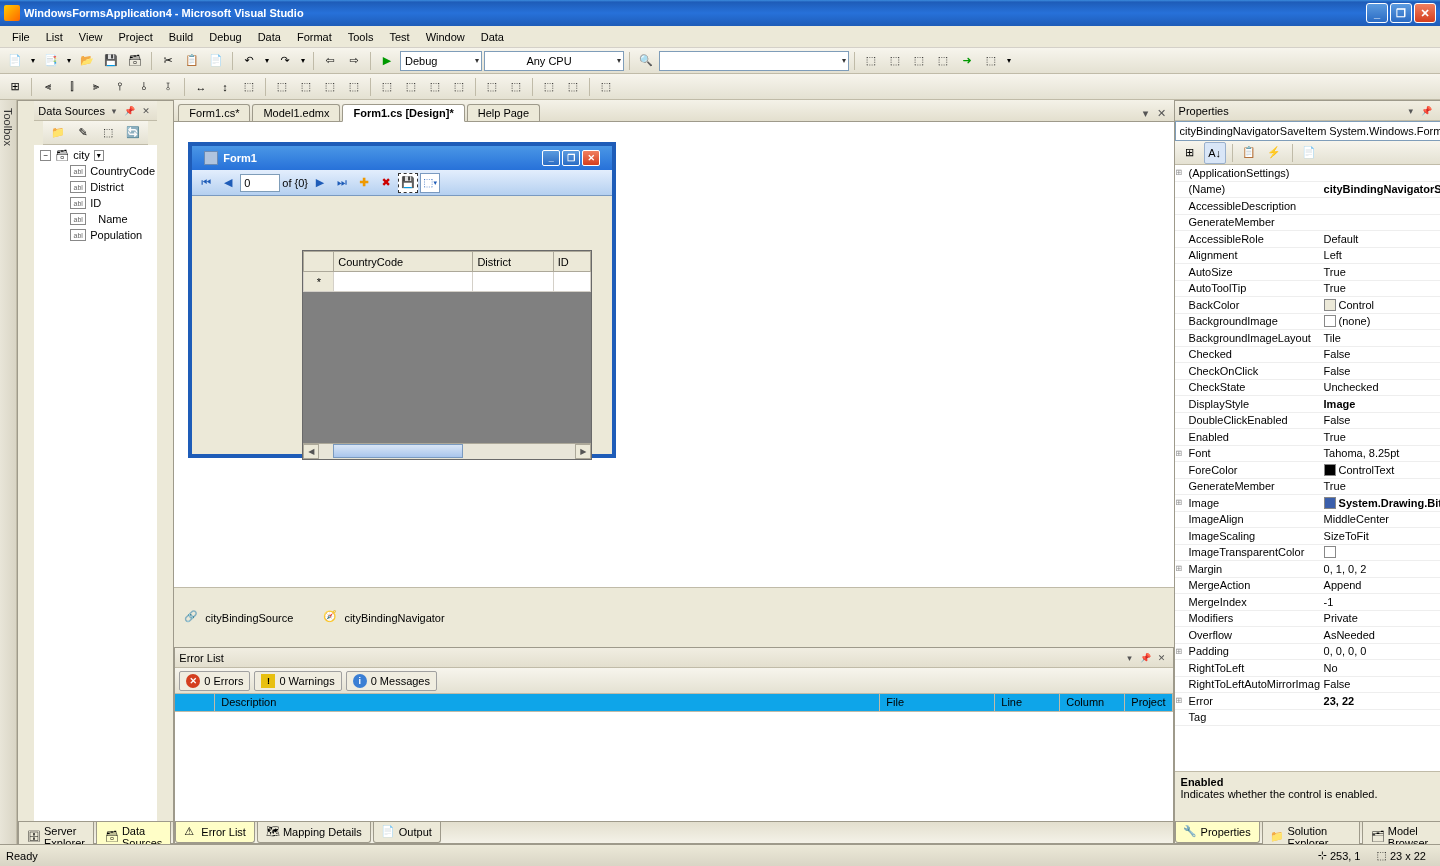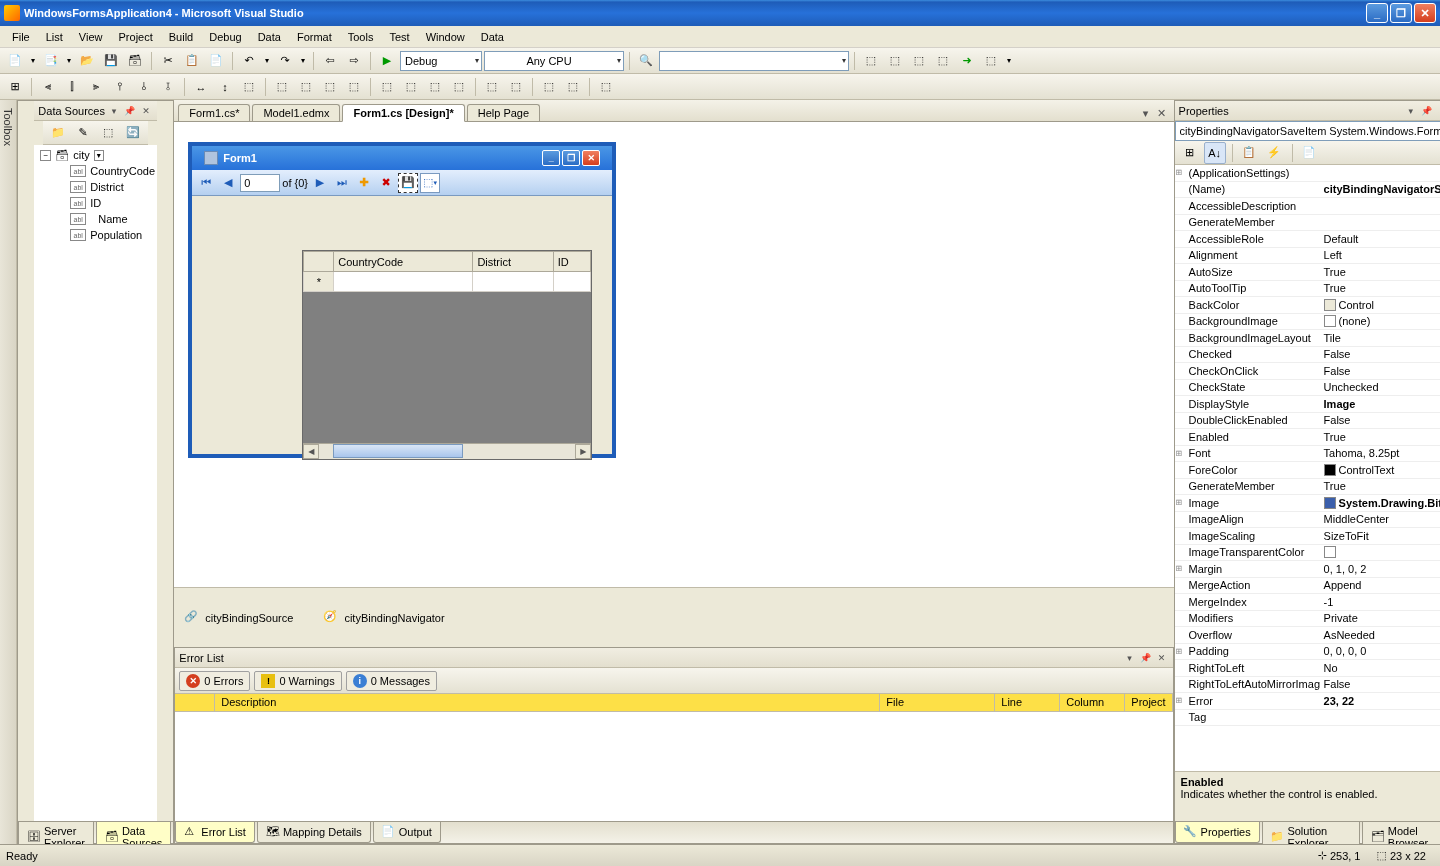--- a/index.html
+++ b/index.html
@@ -65,21 +65,21 @@
 .tray .comp { display: flex; align-items: center; gap: 5px; }
 .tray .cicon { width: 16px; height: 16px; }
 .bottomtabs { background: linear-gradient(to top,#f4f2e8,#e3dfce); height: 22px; display: flex; align-items: flex-start; border-top: 1px solid #9e9a8b; }
 .bottomtabs .btab { padding: 3px 8px; border: 1px solid #9e9a8b; border-top: none; background: #ece9d8; margin-right: 2px; border-radius: 0 0 3px 3px; display: flex; align-items: center; gap: 3px; }
 .bottomtabs .btab.active { background: #fffec7; }
 .bottomtabs .btab .bicon { width: 14px; height: 14px; }
 .errorlist { display: flex; flex-direction: column; justify-content: space-between; }
 .errbar { background: linear-gradient(to bottom,#f7f5ed,#e4e1d2); height: 26px; display: flex; align-items: center; padding: 0 4px; gap: 4px; border-bottom: 1px solid #c0bba8; }
 .errbtn { padding: 2px 6px; border: 1px solid #a0a0a0; background: #f0ede0; display: flex; align-items: center; gap: 4px; border-radius: 2px; }
 .circon { width: 14px; height: 14px; border-radius: 50%; display: flex; align-items: center; justify-content: center; font-size: 9px; color: #fff; font-weight: bold; }
-.errcols { background: #fde047; height: 18px; display: flex; border-bottom: 1px solid #c0bba8; }
+.errcols { background: #0ea5e9; height: 18px; display: flex; border-bottom: 1px solid #c0bba8; }
 .errcols div { border-right: 1px solid #c0bba8; padding: 2px 6px; }
 .errbody { flex: 1; background: #fff; }
 .props { display: flex; flex-direction: column; }
 .proptoolbar { background: linear-gradient(to bottom,#f7f5ed,#e4e1d2); height: 24px; display: flex; align-items: center; padding: 0 4px; gap: 3px; border-bottom: 1px solid #c0bba8; }
 .propgrid { flex: 1; background: #fff; overflow-y: auto; }
 .proprow { display: flex; height: 16.5px; border-bottom: 1px solid #eee; }
 .proprow .pname { width: 145px; padding-left: 14px; background: #fff; position: relative; display: flex; align-items: center; }
 .proprow .pname.hasexp::before { content: "⊞"; position: absolute; left: 1px; font-size: 8px; color: #888; }
 .proprow .pval { flex: 1; padding-left: 4px; display: flex; align-items: center; gap: 3px; }
 .proprow .pval.bold { font-weight: bold; }

